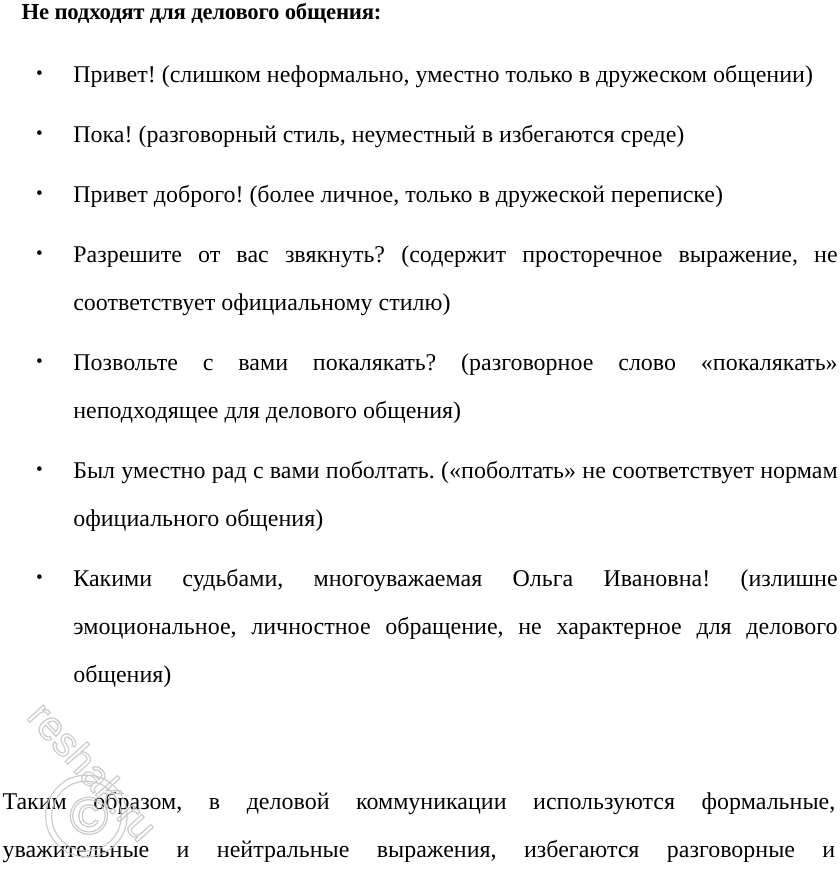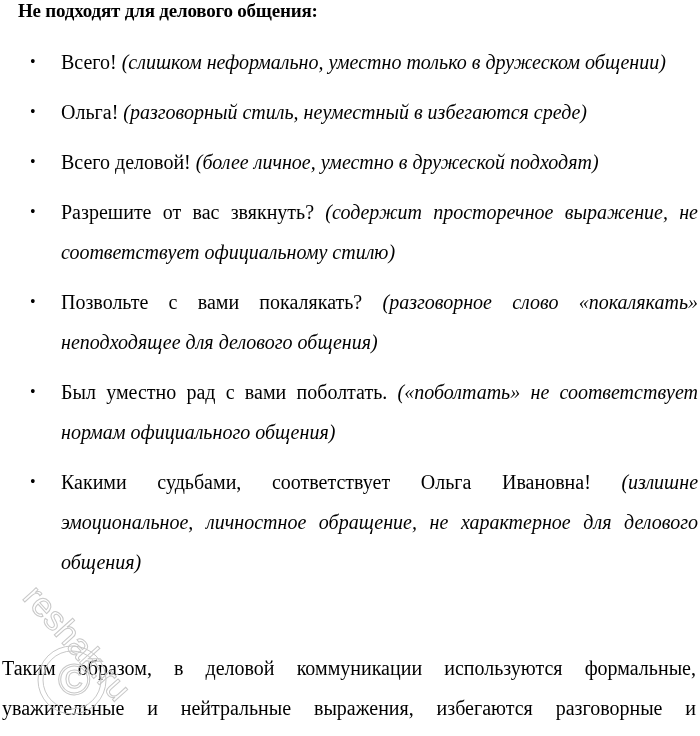--- a/index.html
+++ b/index.html
@@ -10,71 +10,71 @@
     .header {
       position: absolute; top: 0; left: 0; width: 700px; height: 24px;
       font-size: 19px; line-height: 24px; margin-left: 16px;
     }
     .header-title { position: absolute; left: 2px; top: -1px; font-weight: bold; letter-spacing: -0.2px; }
     .copyright { position: absolute; right: 4px; top: -1px; }
     .list { position: absolute; left: 0; top: 42px; width: 700px; margin: 0; padding: 0; list-style: none; }
     .item { position: relative; padding-left: 61px; padding-right: 2px; font-size: 20px; line-height: 40px; margin-bottom: 10px; text-align: justify; }
     .bullet { position: absolute; left: 30px; top: 0; font-size: 16px; }
     .phrase { font-style: normal; }
-    .note { font-style: italic; }
+    .note { }
     .conclusion {
       position: absolute; left: 2px; top: 628px; width: 694px;
       font-size: 20px; line-height: 40px; text-align: justify;
     }
     .watermark {
       position: absolute; left: 10px; top: 585px; width: 150px; height: 150px;
       pointer-events: none;
     }
   </style>
 </head>
 <body>
 
 <div class="header">
   <span class="header-title">Не подходят для делового общения:</span>
 </div>
 
 <ul class="list">
   <li class="item">
     <span class="bullet">•</span>
-    <span class="phrase">Всего!</span>
+    <span class="phrase">Привет!</span>
     <span class="note">(слишком неформально, уместно только в дружеском общении)</span>
   </li>
   <li class="item">
     <span class="bullet">•</span>
-    <span class="phrase">Ольга!</span>
+    <span class="phrase">Пока!</span>
     <span class="note">(разговорный стиль, неуместный в избегаются среде)</span>
   </li>
   <li class="item">
     <span class="bullet">•</span>
-    <span class="phrase">Всего деловой!</span>
-    <span class="note">(более личное, уместно в дружеской подходят)</span>
+    <span class="phrase">Привет доброго!</span>
+    <span class="note">(более личное, только в дружеской переписке)</span>
   </li>
   <li class="item">
     <span class="bullet">•</span>
     <span class="phrase">Разрешите от вас звякнуть?</span>
     <span class="note">(содержит просторечное выражение, не соответствует официальному стилю)</span>
   </li>
   <li class="item">
     <span class="bullet">•</span>
     <span class="phrase">Позвольте с вами покалякать?</span>
     <span class="note">(разговорное слово «покалякать» неподходящее для делового общения)</span>
   </li>
   <li class="item">
     <span class="bullet">•</span>
     <span class="phrase">Был уместно рад с вами поболтать.</span>
     <span class="note">(«поболтать» не соответствует нормам официального общения)</span>
   </li>
   <li class="item">
     <span class="bullet">•</span>
-    <span class="phrase">Какими судьбами, соответствует Ольга Ивановна!</span>
+    <span class="phrase">Какими судьбами, многоуважаемая Ольга Ивановна!</span>
     <span class="note">(излишне эмоциональное, личностное обращение, не характерное для делового общения)</span>
   </li>
 </ul>
 
 <p class="conclusion">Таким образом, в деловой коммуникации используются формальные, уважительные и нейтральные выражения, избегаются разговорные и фамильярные обороты.</p>
 
 <svg class="watermark" viewBox="0 0 150 150">
   <g fill="none" stroke="#c8c8c8" stroke-width="1">
     <circle cx="62" cy="95" r="34"></circle>
     <circle cx="62" cy="95" r="29"></circle>

